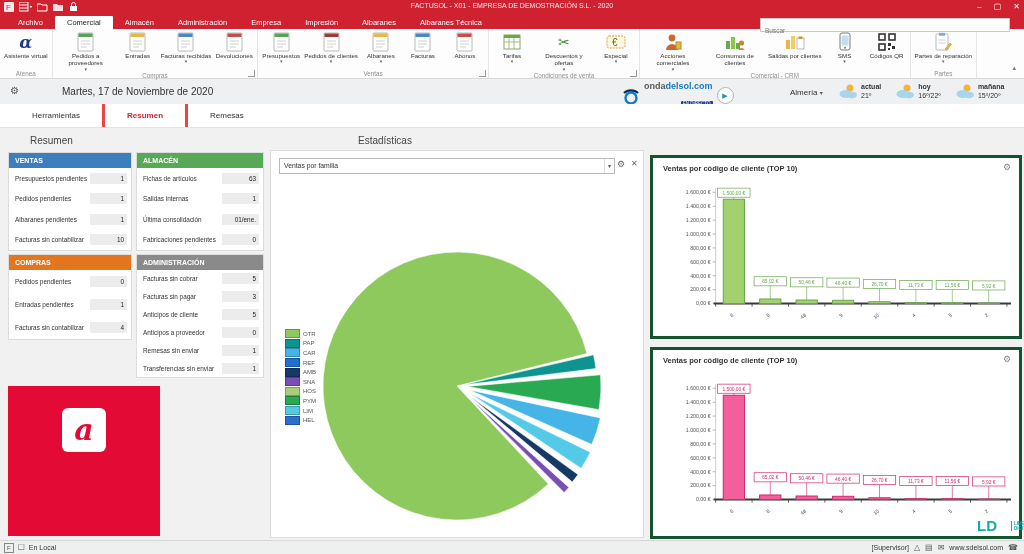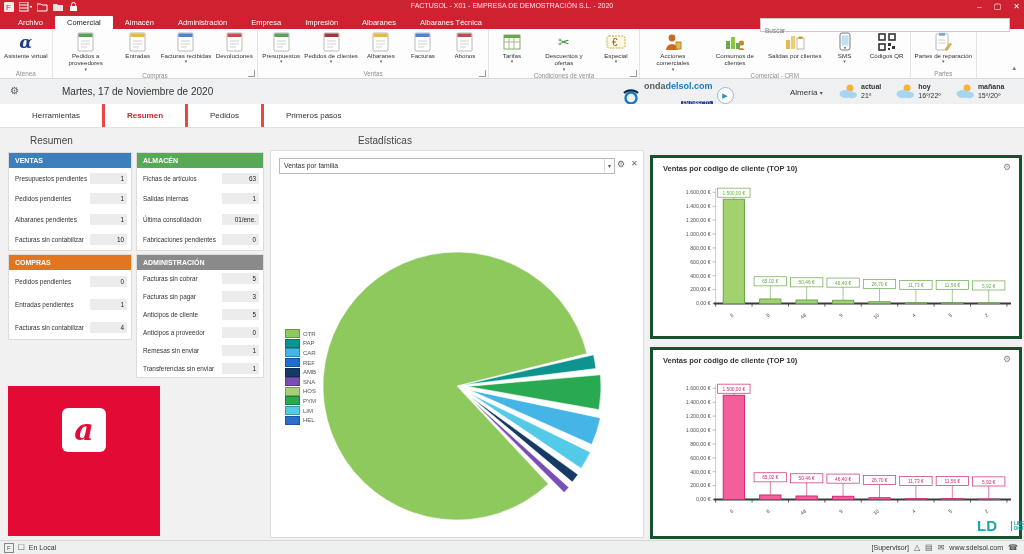--- a/index.html
+++ b/index.html
@@ -448,22 +448,21 @@
             <div class="wl">mañana</div>
             <div>15º/20º</div>
           </div>
         </div>
       </div>
   </div>
 
   <div class="navtabs">
       <div class="ntab">Herramientas</div>
       <div class="ntab active">Resumen</div>
-      <div class="ntab">Pedidos</div>
-      <div class="ntab">Primeros pasos</div>
+      <div class="ntab">Remesas</div>
     </div>
 
   <div class="sectitle" style="left:30px;top:135px;">Resumen</div>
   <div class="sectitle" style="left:358px;top:135px;">Estadísticas</div>
 
   <div id="panels">
       <div class="panel" style="left: 8px; top: 152px; width: 122px; height: 97px;">
         <div class="phead" style="background: rgb(61, 126, 188);">VENTAS</div>
         <div class="prow" style="height: 20.5px;">
           <span class="plabel">Presupuestos pendientes</span>

